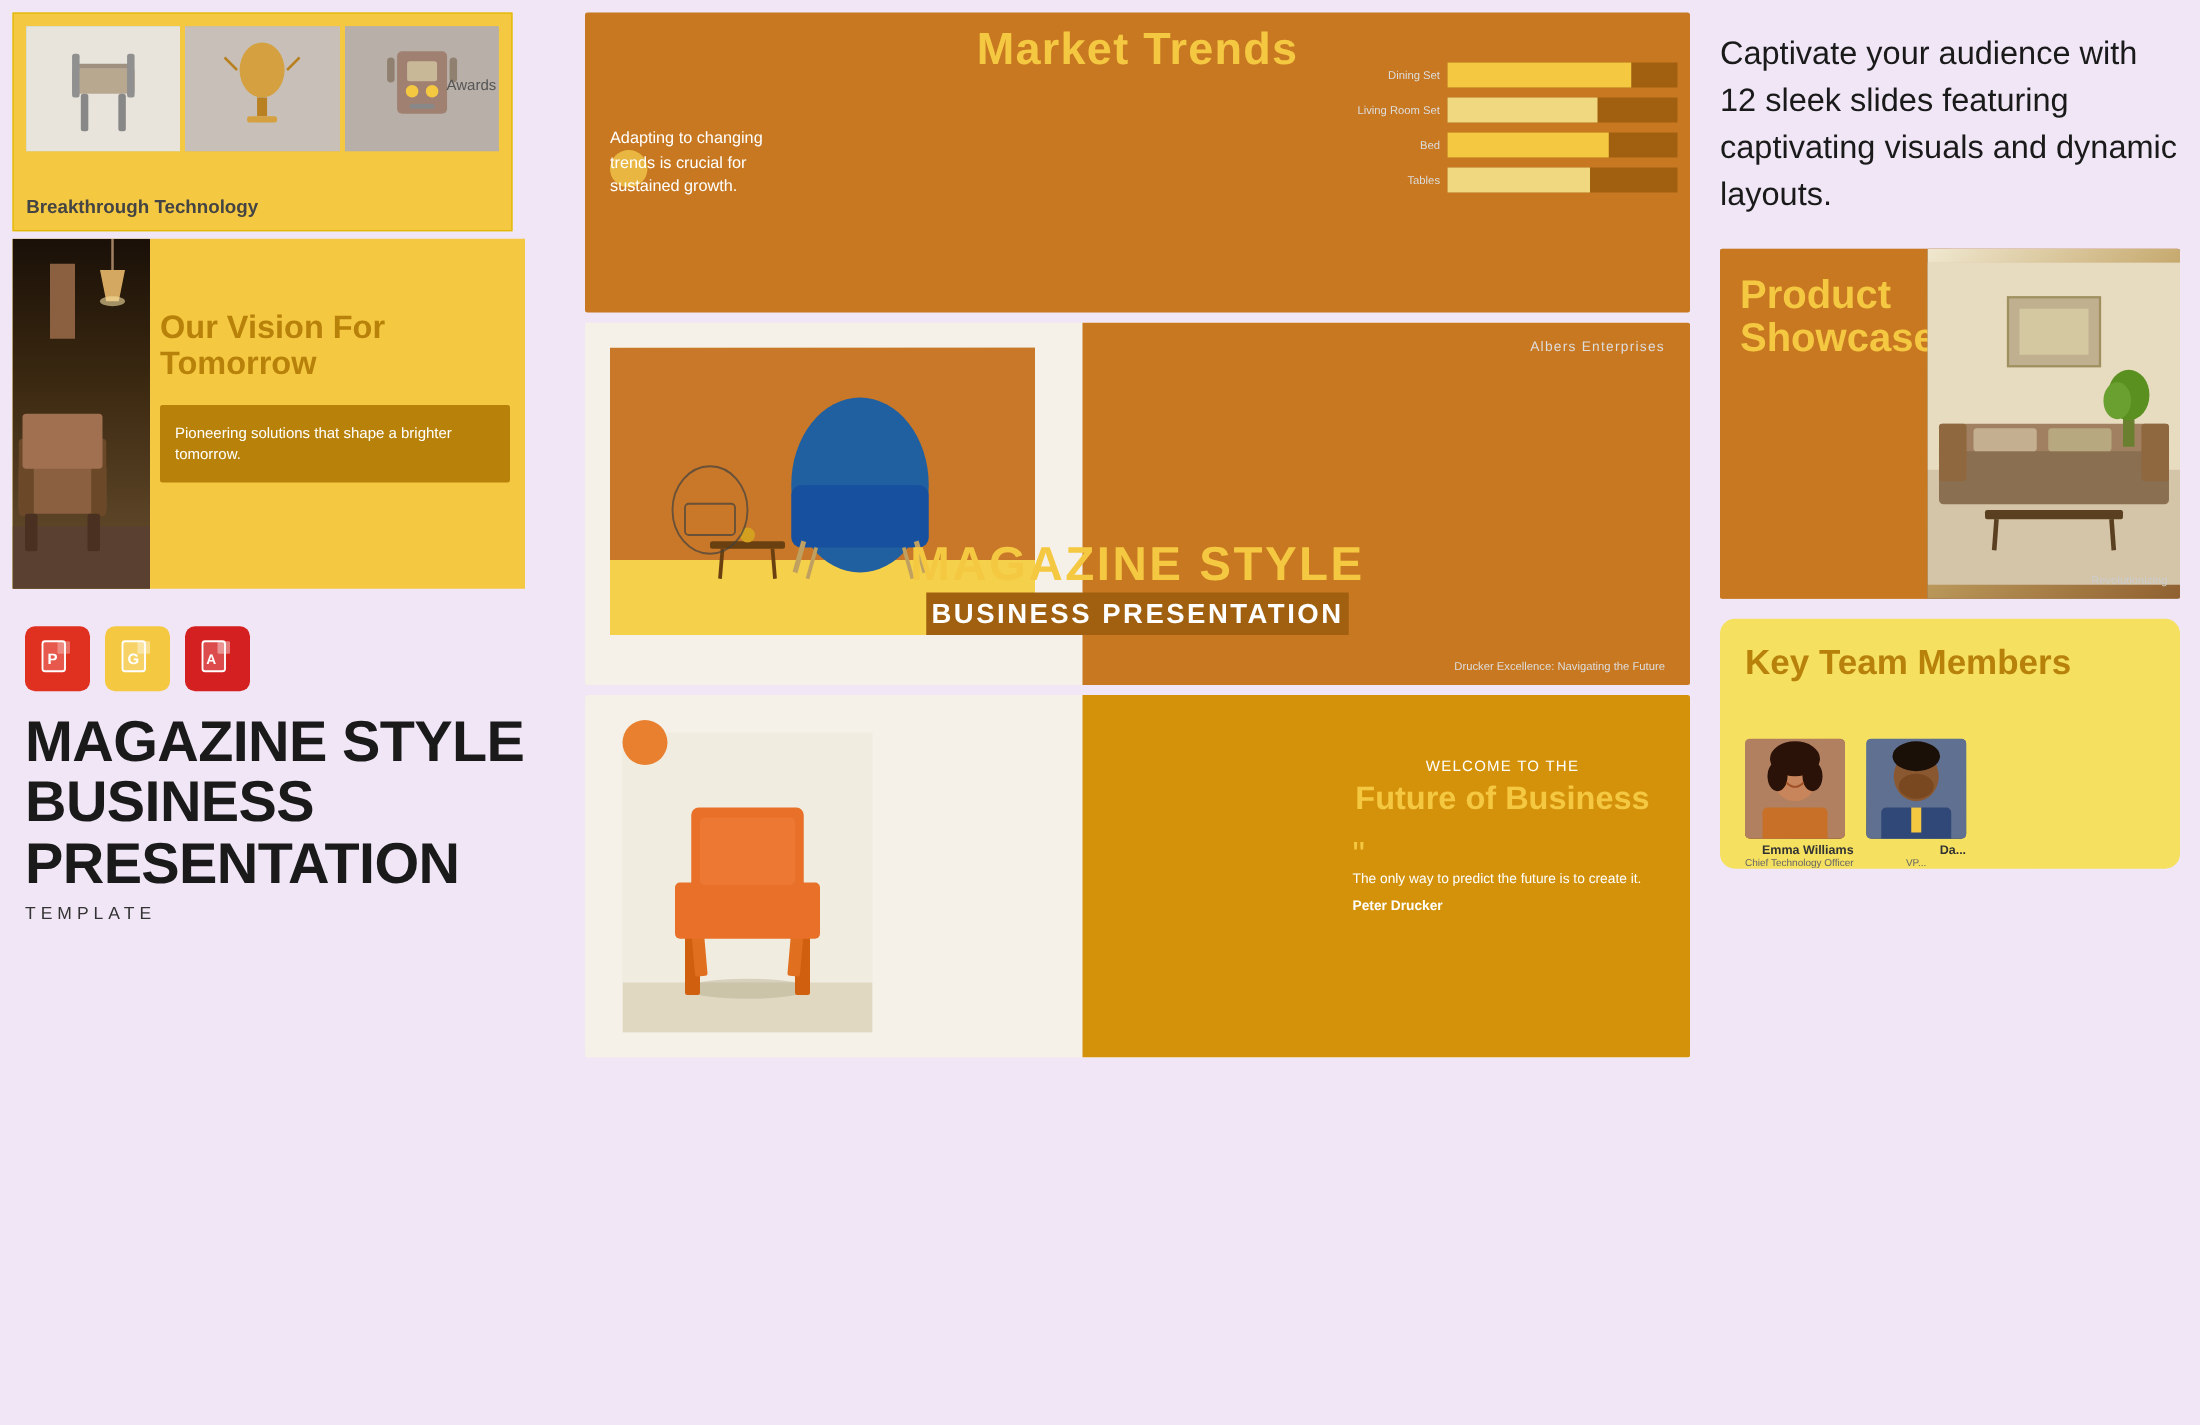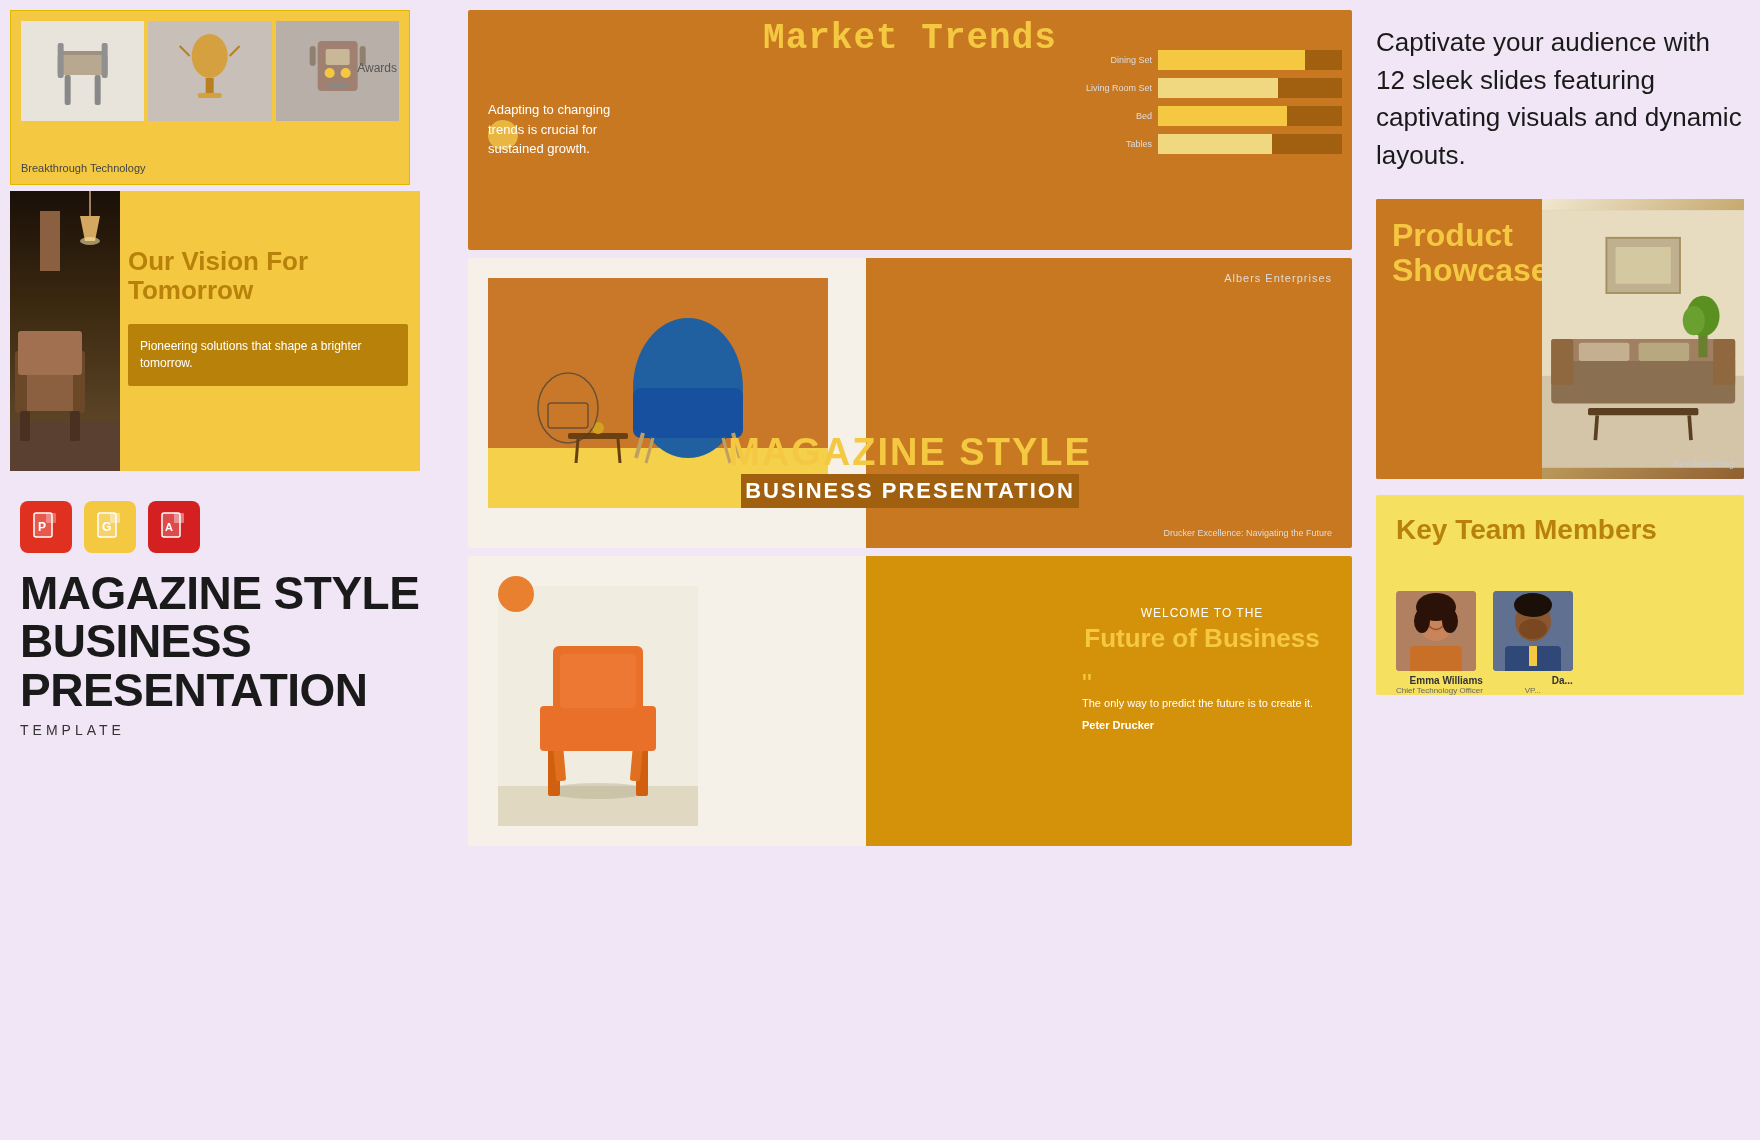--- a/index.html
+++ b/index.html
@@ -67,23 +67,23 @@
       right: 12px;
       font-size: 12px;
       color: #555;
       font-weight: 500;
     }
 
     .breakthrough-label {
       position: absolute;
       bottom: 10px;
       left: 10px;
-      font-size: 11px;
+      font-size: 15px;
       color: #444;
-      font-weight: 400;
+      font-weight: 700;
     }
 
     
     .vision-slide {
       width: 410px;
       height: 280px;
       background: #f5c842;
       margin: 6px 0 0 10px;
       position: relative;
       overflow: hidden;
@@ -199,21 +199,20 @@
 
     .market-trends-title {
       position: absolute;
       top: 0; left: 0; right: 0;
       text-align: center;
       font-size: 36px;
       font-weight: 900;
       color: #f5c842;
       padding-top: 8px;
       letter-spacing: 1px;
-      font-family: Liberation Mono, monospace;
     }
 
     .market-trends-desc {
       position: absolute;
       left: 20px;
       top: 80px;
       width: 140px;
       font-size: 13px;
       color: #fff;
       line-height: 1.5;
@@ -479,21 +478,21 @@
       font-size: 9px;
       color: #ccc;
     }
 
     
     .key-team-slide {
       background: #f5e060;
       height: 200px;
       position: relative;
       overflow: hidden;
-      border-radius: 2px;
+      border-radius: 12px;
     }
 
     .key-team-title {
       font-size: 28px;
       font-weight: 900;
       color: #b8820a;
       padding: 20px 20px 10px 20px;
       line-height: 1.1;
     }
 

